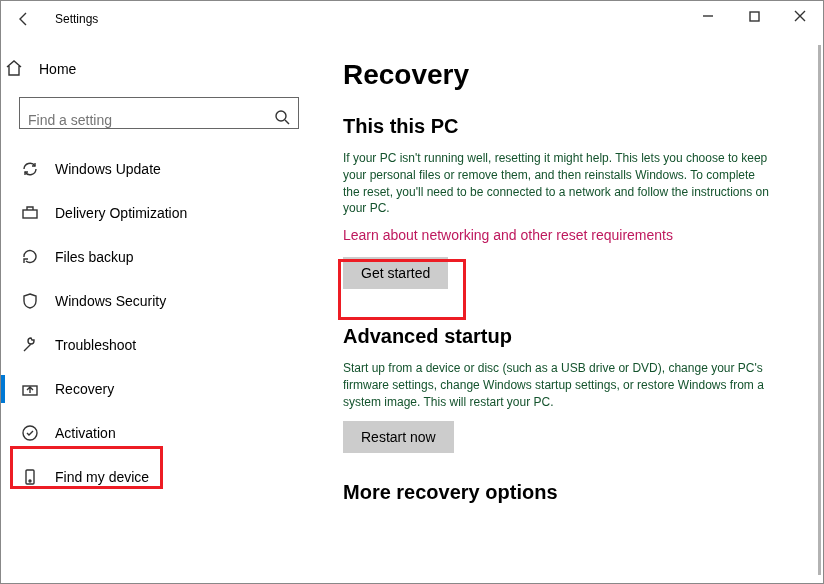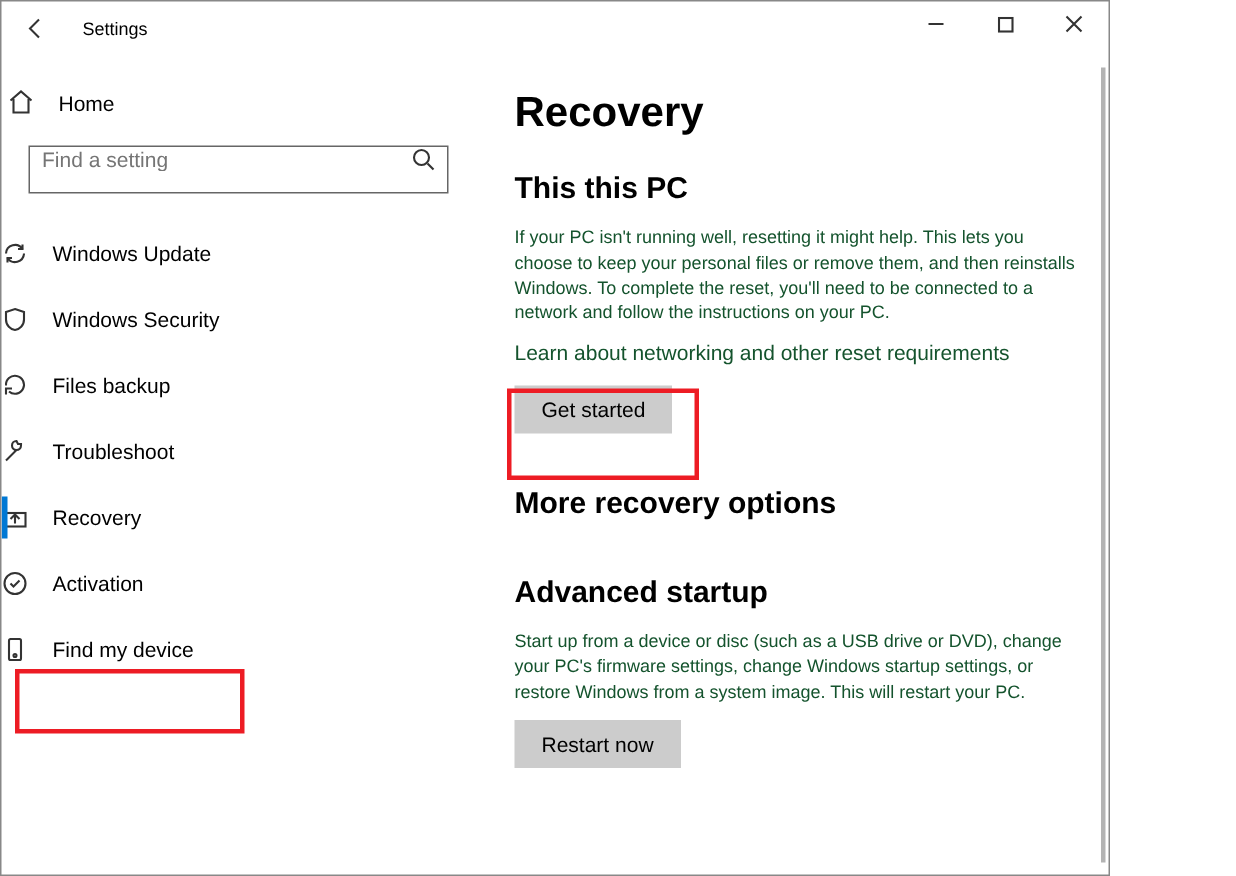--- a/index.html
+++ b/index.html
@@ -3,21 +3,21 @@
   <meta charset="utf-8">
   <style>
     * { box-sizing: border-box; margin: 0; padding: 0; }
     body {
       font-family: "Segoe UI", Arial, sans-serif;
       background: #fff;
       color: #000;
       font-size: 14px;
     }
     .window {
-      width: 740px;
+      width: 824px;
       height: 584px;
       border: 1px solid #888;
       position: relative;
       overflow: hidden;
     }
     .titlebar {
       height: 36px;
       display: flex;
       align-items: center;
       padding-left: 14px;
@@ -63,41 +63,42 @@
       height: 40px;
       padding-left: 4px;
       gap: 16px;
       cursor: pointer;
     }
     .search-box {
       margin: 8px 18px 18px 18px;
       height: 32px;
       border: 1px solid #666;
       display: flex;
-      align-items: flex-start;
+      align-items: flex-end;
       padding: 0 8px;
       justify-content: space-between;
       background: #fff;
     }
     .search-box input {
       border: none;
       outline: none;
       font-size: 14px;
       width: 80%;
       background: transparent;
     }
     .category-title {
       font-weight: 600;
       margin: 6px 18px 16px 18px;
       font-size: 15px;
     }
     .nav-item {
       display: flex;
       align-items: center;
       height: 44px;
+      padding-left: 20px;
       gap: 16px;
       cursor: pointer;
       position: relative;
     }
     .nav-item .icon {
       width: 18px;
       height: 18px;
       display: flex;
       align-items: center;
       justify-content: center;
@@ -147,21 +148,21 @@
       margin: 4px 0 12px 0;
     }
     .section-body {
       font-size: 12px;
       line-height: 1.4;
       margin-bottom: 10px;
       max-width: 430px;
       color: #14532d;
     }
     .link {
-      color: #14532d;
+      color: #be185d;
       text-decoration: none;
       cursor: pointer;
       display: inline-block;
       margin-bottom: 14px;
       font-size: 14px;
     }
     .btn {
       background: #ccc;
       border: none;
       padding: 8px 18px;
@@ -230,38 +231,47 @@
       <div class="nav-item">
         <span class="icon">
           <svg width="18" height="18" viewBox="0 0 18 18">
               <path d="M3 9 a6 6 0 0 1 11 -3 M15 9 a6 6 0 0 1 -11 3"></path>
               <path d="M14 3 V6 H11 M4 15 V12 H7"></path>
             </svg>
         </span>
         <span>Windows Update</span>
       </div>
 
+      <div class="nav-item">
+        <span class="icon">
+          <svg width="18" height="18" viewBox="0 0 18 18">
+              <rect x="2" y="6" width="14" height="8"></rect>
+              <path d="M6 6 V3 H12 V6"></path>
+            </svg>
+        </span>
+        <span>Delivery Optimization</span>
+      </div>
+
+      <div class="nav-item">
+        <span class="icon">
+          <svg width="18" height="18" viewBox="0 0 18 18">
+              <path d="M3 9 a6 6 0 1 1 2 4"></path>
+              <path d="M3 15 V11 H7"></path>
+            </svg>
+        </span>
+        <span>Files backup</span>
+      </div>
 
       <div class="nav-item">
         <span class="icon">
           <svg width="18" height="18" viewBox="0 0 18 18" fill="#333" stroke="none">
               <path d="M9 2 L15 4 V9 C15 13 12 15.5 9 16 C6 15.5 3 13 3 9 V4 Z"></path>
             </svg>
         </span>
         <span>Windows Security</span>
-      </div>
-
-      <div class="nav-item">
-        <span class="icon">
-          <svg width="18" height="18" viewBox="0 0 18 18">
-              <path d="M3 9 a6 6 0 1 1 2 4"></path>
-              <path d="M3 15 V11 H7"></path>
-            </svg>
-        </span>
-        <span>Files backup</span>
       </div>
 
       <div class="nav-item">
         <span class="icon">
           <svg width="18" height="18" viewBox="0 0 18 18">
               <path d="M13 5 a3 3 0 1 1 -3 -3 L11 4 L13 4 Z M10 8 L3 15"></path>
             </svg>
         </span>
         <span>Troubleshoot</span>
       </div>
@@ -304,29 +314,29 @@
 
       <div class="section-block">
         <h2 class="section">This this PC</h2>
         <div class="section-body">If your PC isn't running well, resetting it might help. This lets you choose to keep your personal files or remove them, and then reinstalls Windows. To complete the reset, you'll need to be connected to a network and follow the instructions on your PC.</div>
         <a class="link">Learn about networking and other reset requirements</a>
         <div>
           <button class="btn">Get started</button>
         </div>
       </div>
 
-      <div class="section-block last-section">
-        <h2 class="section">More recovery options</h2>
-      </div>
-
       <div class="section-block advanced">
         <h2 class="section">Advanced startup</h2>
         <div class="section-body">Start up from a device or disc (such as a USB drive or DVD), change your PC's firmware settings, change Windows startup settings, or restore Windows from a system image. This will restart your PC.</div>
         <div>
           <button class="btn">Restart now</button>
         </div>
       </div>
+
+      <div class="section-block last-section">
+        <h2 class="section">More recovery options</h2>
+      </div>
     </div>
   </div>
 
   <div class="highlight-red highlight-recovery"></div>
   <div class="highlight-red highlight-getstarted"></div>
 </div>
 
 </body></html>

